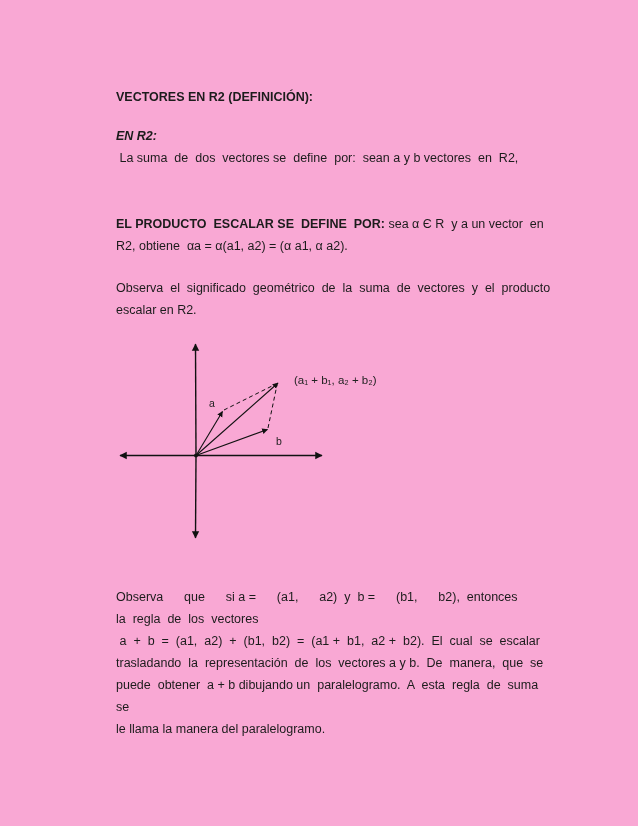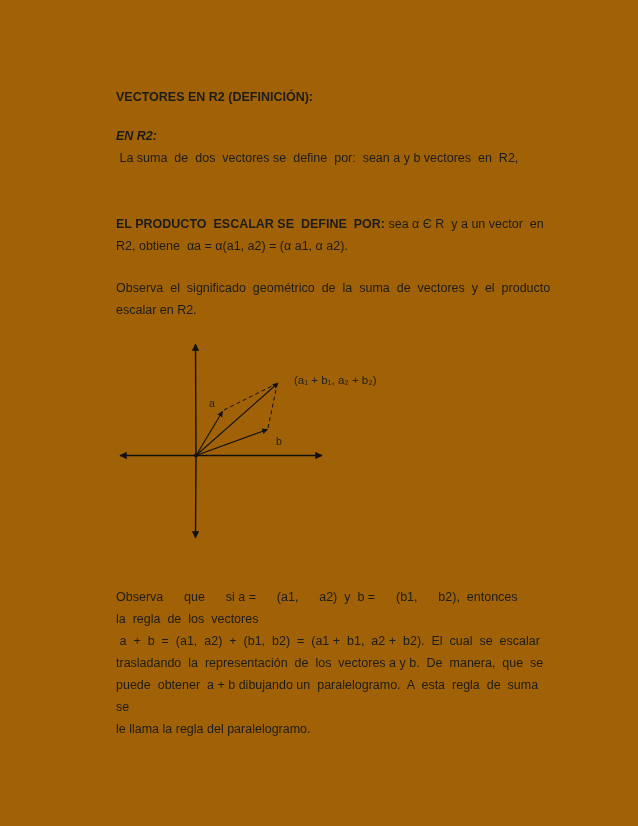--- a/index.html
+++ b/index.html
@@ -4,21 +4,21 @@
 <style>
   html, body {
     margin: 0;
     padding: 0;
     background: #ffffff;
   }
   .page {
     position: relative;
     width: 638px;
     height: 826px;
-    background: #a16207;
+    background: #f9a8d4;
     overflow: hidden;
     font-family: "Liberation Sans", "DejaVu Sans", sans-serif;
     font-size: 12.5px;
     color: #1c1c1c;
   }
   .tblock {
     position: absolute;
     left: 116px;
     width: 440px;
     line-height: 22px;
@@ -93,16 +93,16 @@
     <text x="166" y="109" font-size="10.5">b</text>
     <text x="184" y="48" font-size="11.5">(a₁ + b₁, a₂ + b₂)</text>
   </svg>
 
   <div class="tblock" style="top:586px;">
     <div class="tline">Observa      que      si a =      (a1,      a2)  y  b =      (b1,      b2),  entonces</div>
     <div class="tline">la  regla  de  los  vectores</div>
     <div class="tline"> a  +  b  =  (a1,  a2)  +  (b1,  b2)  =  (a1 +  b1,  a2 +  b2).  El  cual  se  escalar</div>
     <div class="tline">trasladando  la  representación  de  los  vectores a y b.  De  manera,  que  se</div>
     <div class="tline">puede  obtener  a + b dibujando un  paralelogramo.  A  esta  regla  de  suma  se</div>
-    <div class="tline">le llama la regla del paralelogramo.</div>
+    <div class="tline">le llama la manera del paralelogramo.</div>
   </div>
 
 </div>
 
 </body></html>

